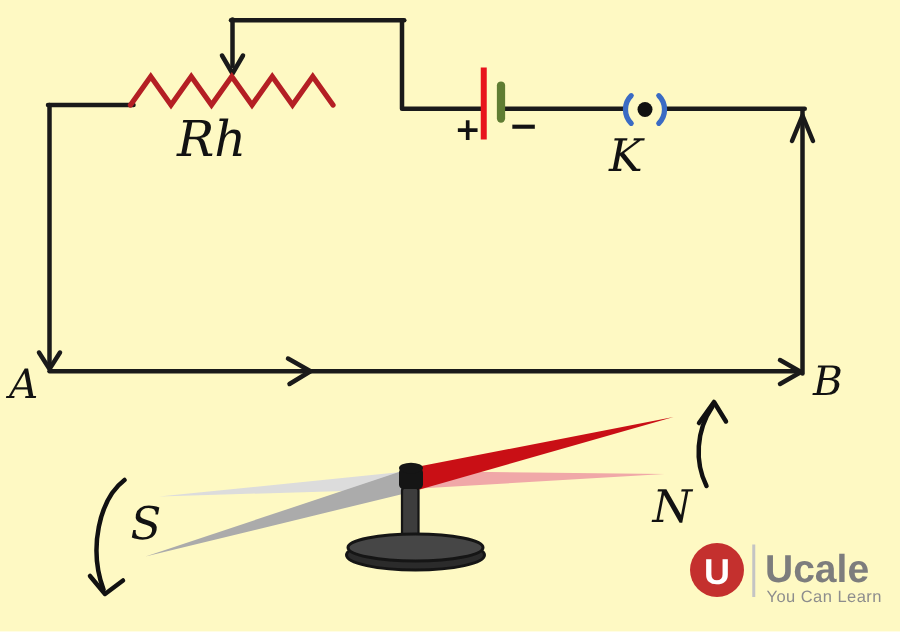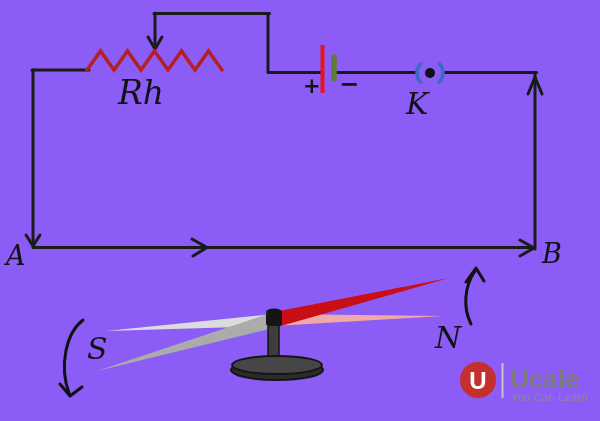--- a/index.html
+++ b/index.html
@@ -1,17 +1,17 @@
 <!DOCTYPE html>
 <html><head>
 <meta charset="utf-8">
 <style>
   html,body { margin:0; padding:0; background:#fff; }
   .stage {
-    position:relative; width:600px; height:421px; background:#8b5cf6;
+    position:relative; width:600px; height:421px; background:#fef9c3;
     overflow:hidden; font-family:"Liberation Sans", sans-serif;
   }
   svg { display:block; position:absolute; left:0; top:0; }
   .hand   { font-family:"DejaVu Serif", serif; font-style:italic; fill:#121212; }
   .sign   { font-family:"DejaVu Sans", sans-serif; fill:#121212; font-weight:bold; }
   .logo-u { font-family:"Liberation Sans", sans-serif; font-weight:bold; fill:#ffffff; }
   .logo-name    { font-family:"Liberation Sans", sans-serif; font-weight:bold; }
   .logo-tagline { font-family:"Liberation Sans", sans-serif; }
 </style>
 </head>

